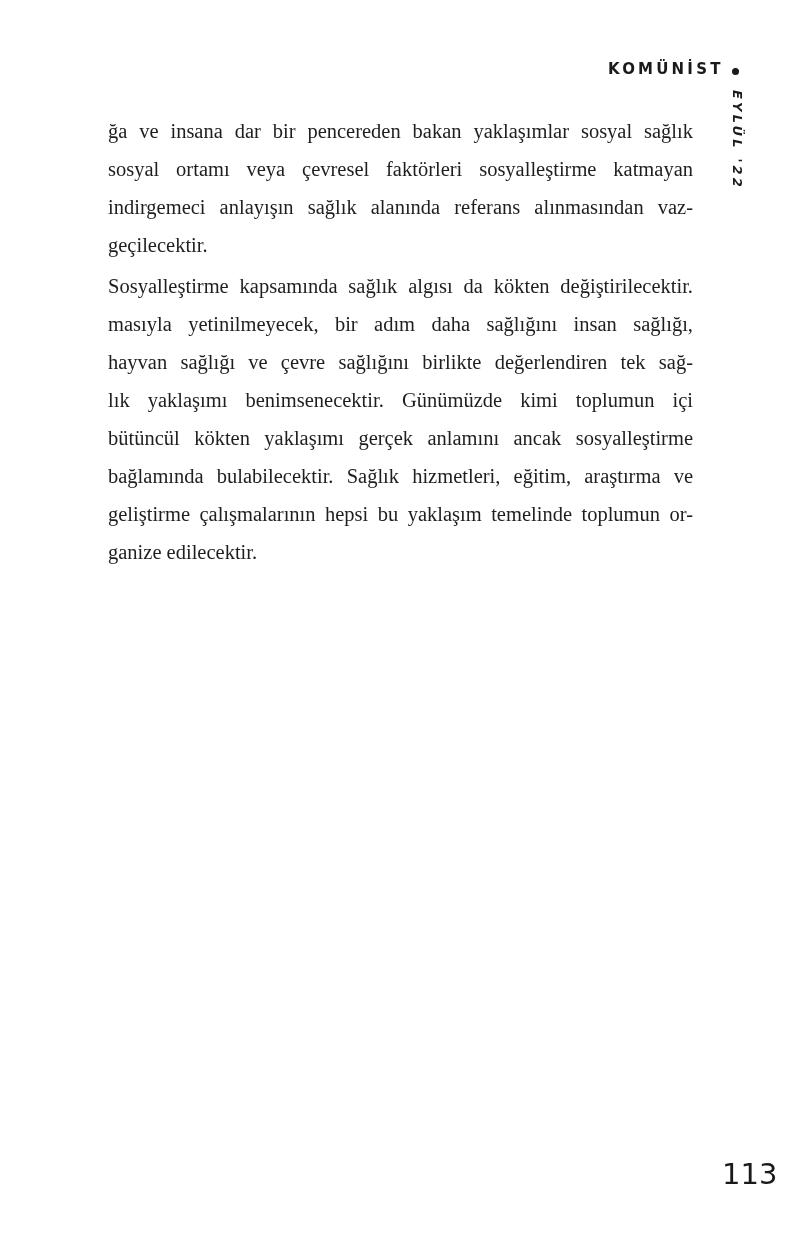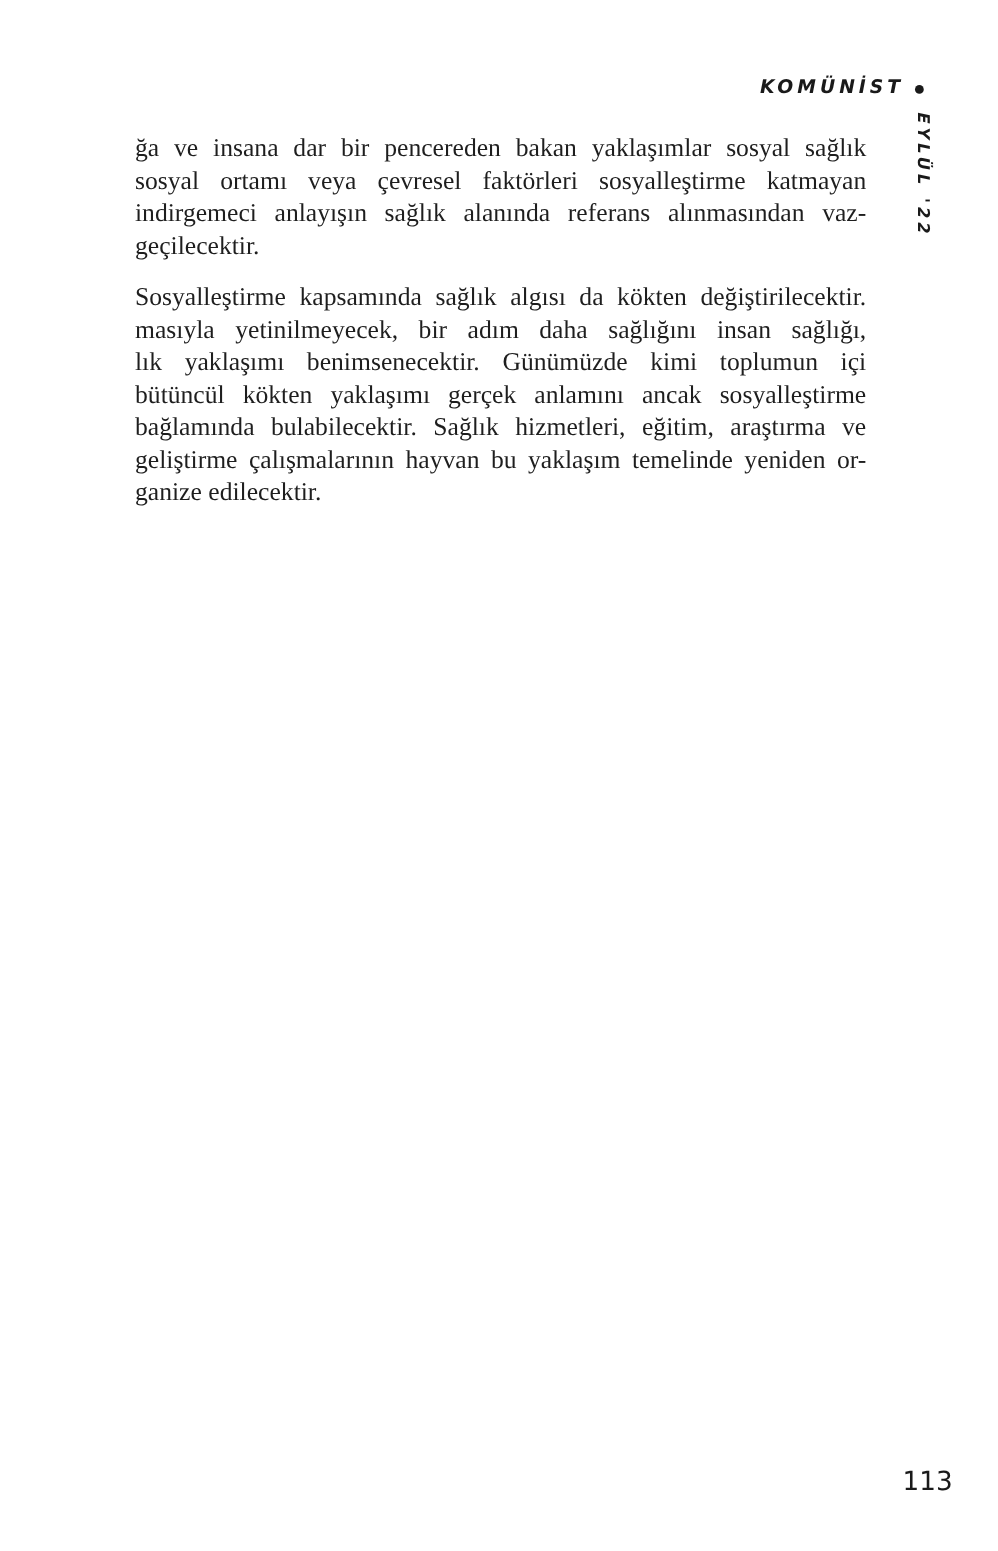--- a/index.html
+++ b/index.html
@@ -13,21 +13,20 @@
       position: relative;
       overflow: hidden;
       color: #1e1e1e;
     }
     .running-head {
       position: absolute;
       top: 60px;
       left: 608px;
       font-family: "DejaVu Sans", sans-serif;
       font-weight: bold;
-      font-style: italic;
       font-size: 15px;
       letter-spacing: 3.2px;
       color: #1a1a1a;
       white-space: nowrap;
     }
     .head-dot {
       position: absolute;
       top: 68px;
       left: 732px;
       width: 7px;
@@ -64,53 +63,54 @@
       text-align: justify;
       text-align-last: left;
       hyphens: manual;
     }
     .line {
       display: block;
       text-align: justify;
       text-align-last: justify;
       white-space: nowrap;
       height: 26px;
+      margin-top: 12px;
     }
     .line.last {
       text-align-last: left;
     }
     .page-number {
       position: absolute;
       top: 1157px;
       left: 722px;
       font-family: "DejaVu Sans", sans-serif;
       font-weight: 500;
-      font-size: 21px;
+      font-size: 29px;
       color: #1a1a1a;
-      margin-top: 16px;
     }
   </style>
 </head>
 <body>
 
 <div class="running-head">KOMÜNİST</div>
 <div class="head-dot"></div>
 <div class="side-label">EYLÜL '22</div>
 
 <div class="body-text">
   <p>
     <span class="line">ğa ve insana dar bir pencereden bakan yaklaşımlar sosyal sağlık</span>
     <span class="line">sosyal ortamı veya çevresel faktörleri sosyalleştirme katmayan</span>
     <span class="line">indirgemeci anlayışın sağlık alanında referans alınmasından vaz-</span>
     <span class="line last">geçilecektir.</span>
   </p>
   <p>
     <span class="line">Sosyalleştirme kapsamında sağlık algısı da kökten değiştirilecektir.</span>
     <span class="line">masıyla yetinilmeyecek, bir adım daha sağlığını insan sağlığı,</span>
+    <span class="line">hayvan sağlığı ve çevre sağlığını birlikte değerlendiren tek sağ-</span>
     <span class="line">lık yaklaşımı benimsenecektir. Günümüzde kimi toplumun içi</span>
     <span class="line">bütüncül kökten yaklaşımı gerçek anlamını ancak sosyalleştirme</span>
     <span class="line">bağlamında bulabilecektir. Sağlık hizmetleri, eğitim, araştırma ve</span>
-    <span class="line">geliştirme çalışmalarının hayvan bu yaklaşım temelinde yeniden or-</span>
+    <span class="line">geliştirme çalışmalarının hepsi bu yaklaşım temelinde toplumun or-</span>
     <span class="line last">ganize edilecektir.</span>
   </p>
 </div>
 
 <div class="page-number">113</div>
 
 </body></html>

